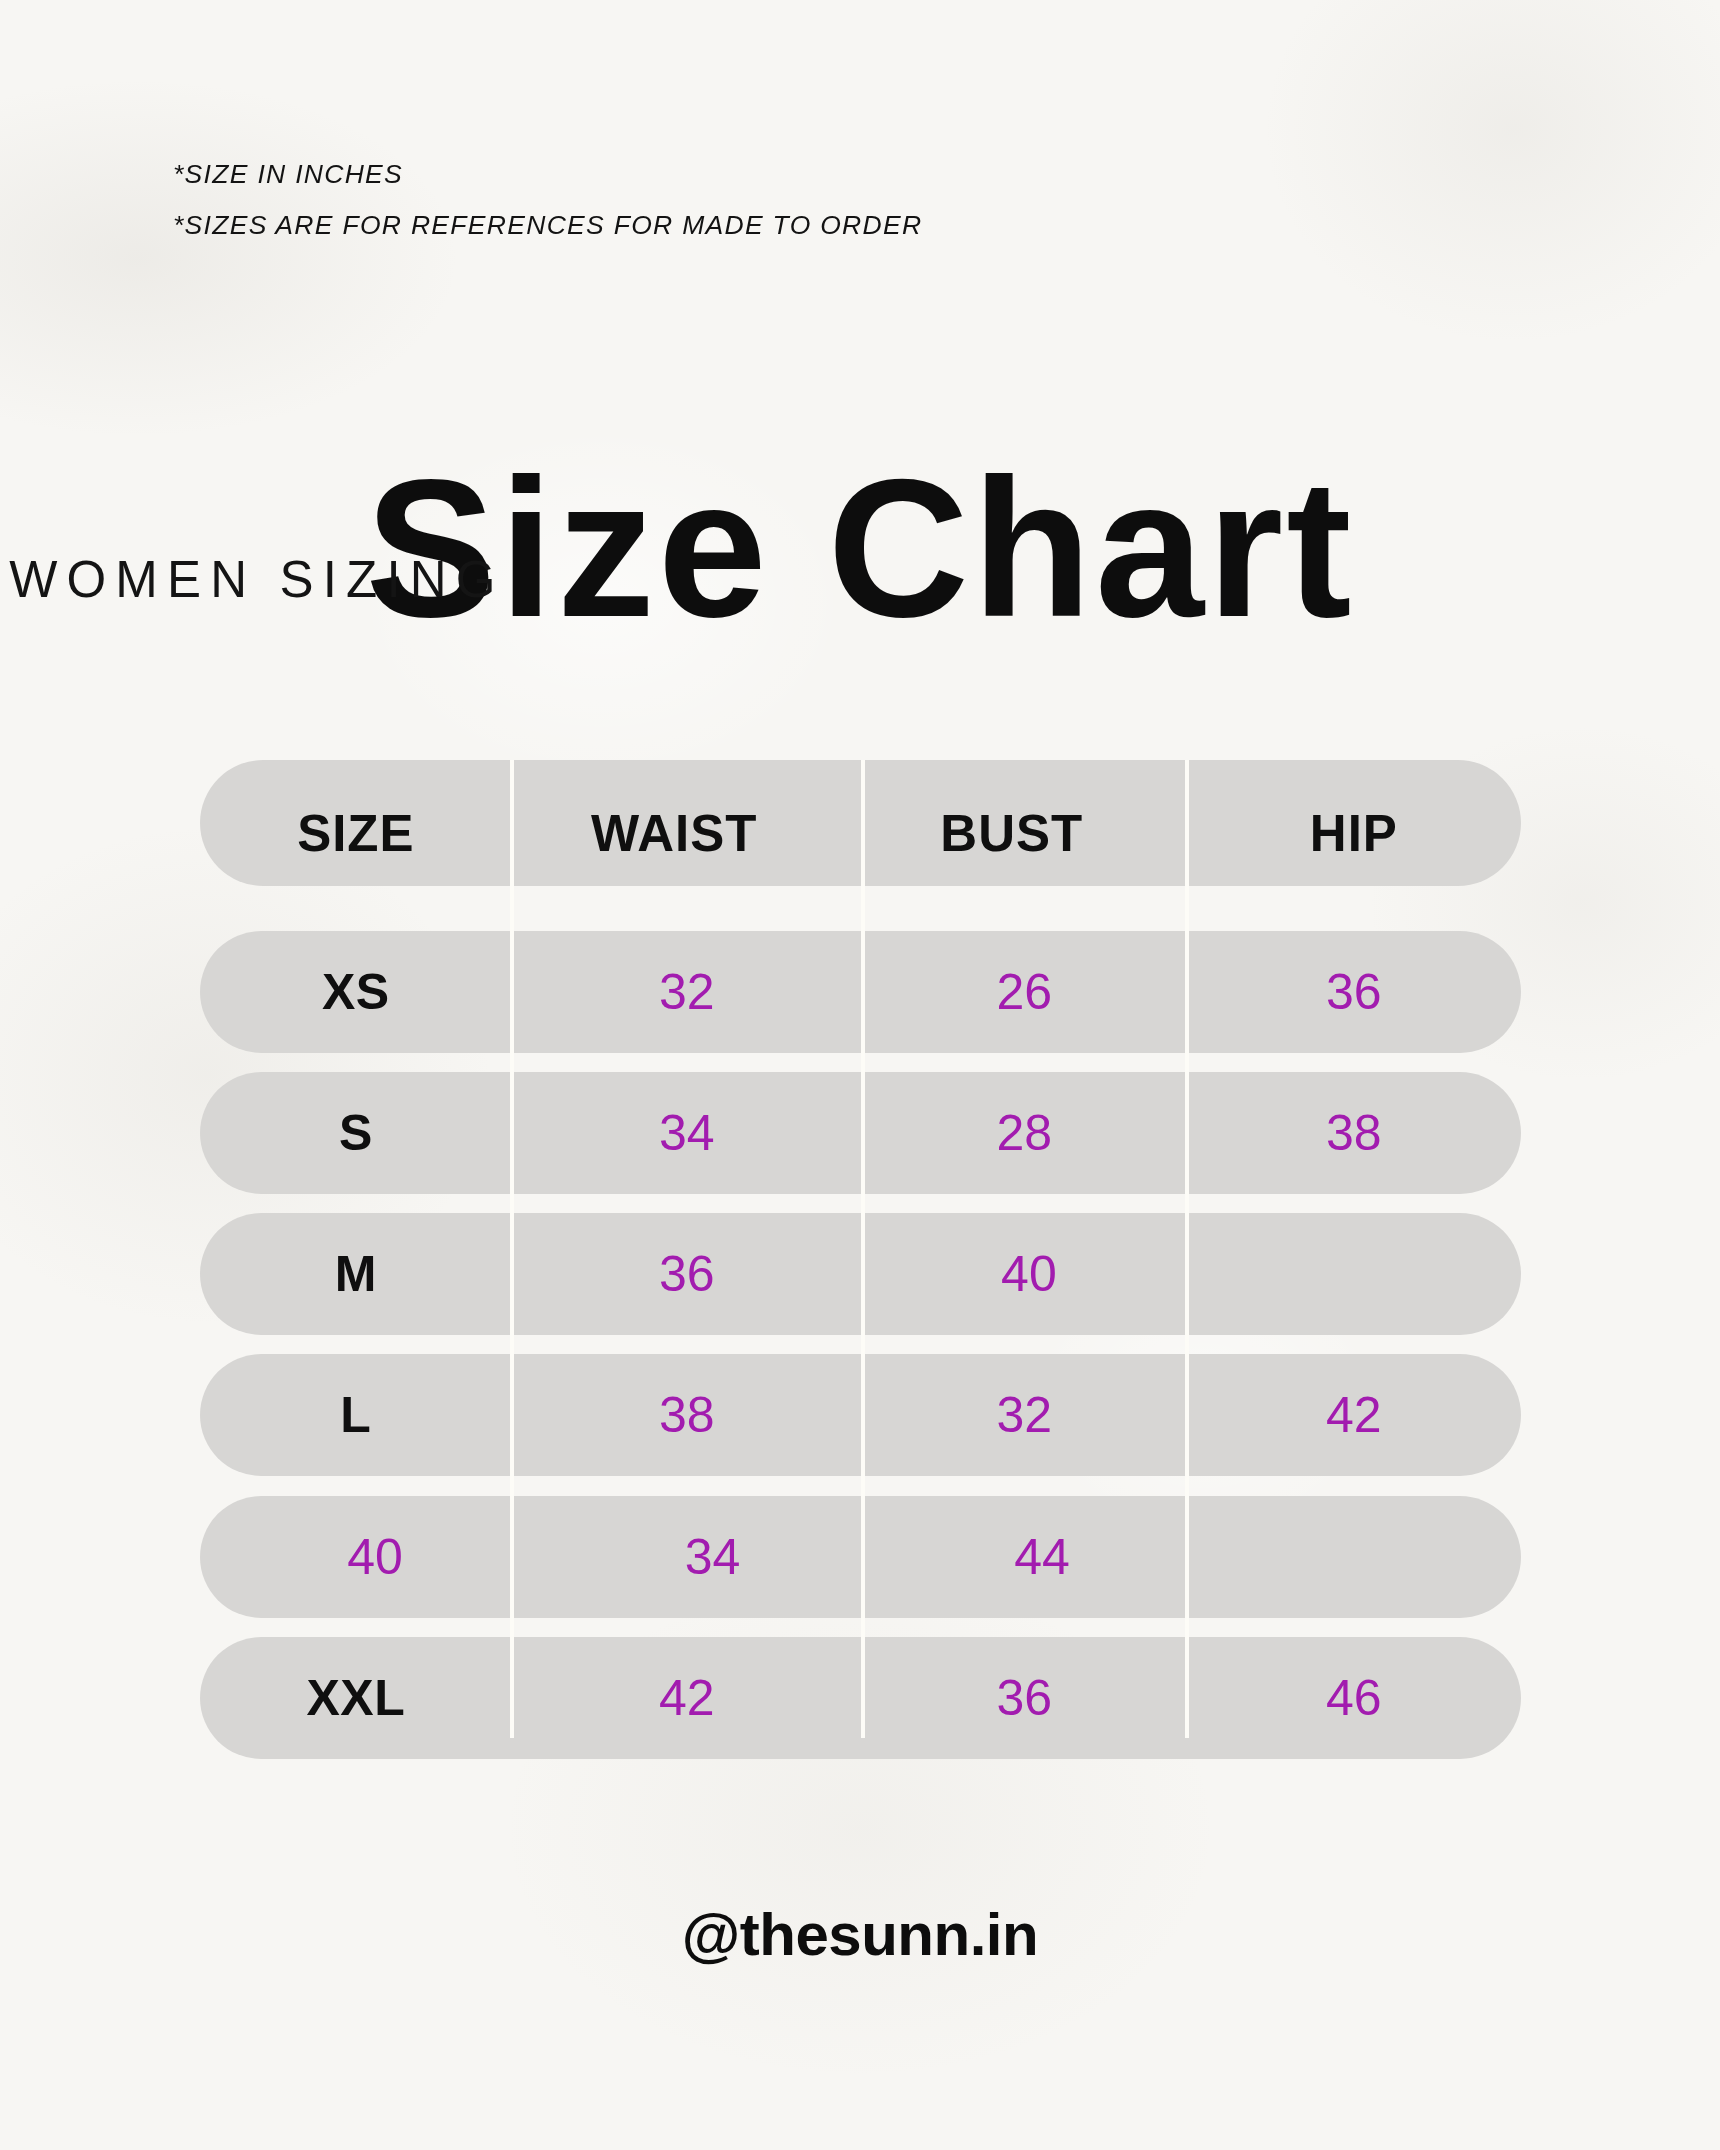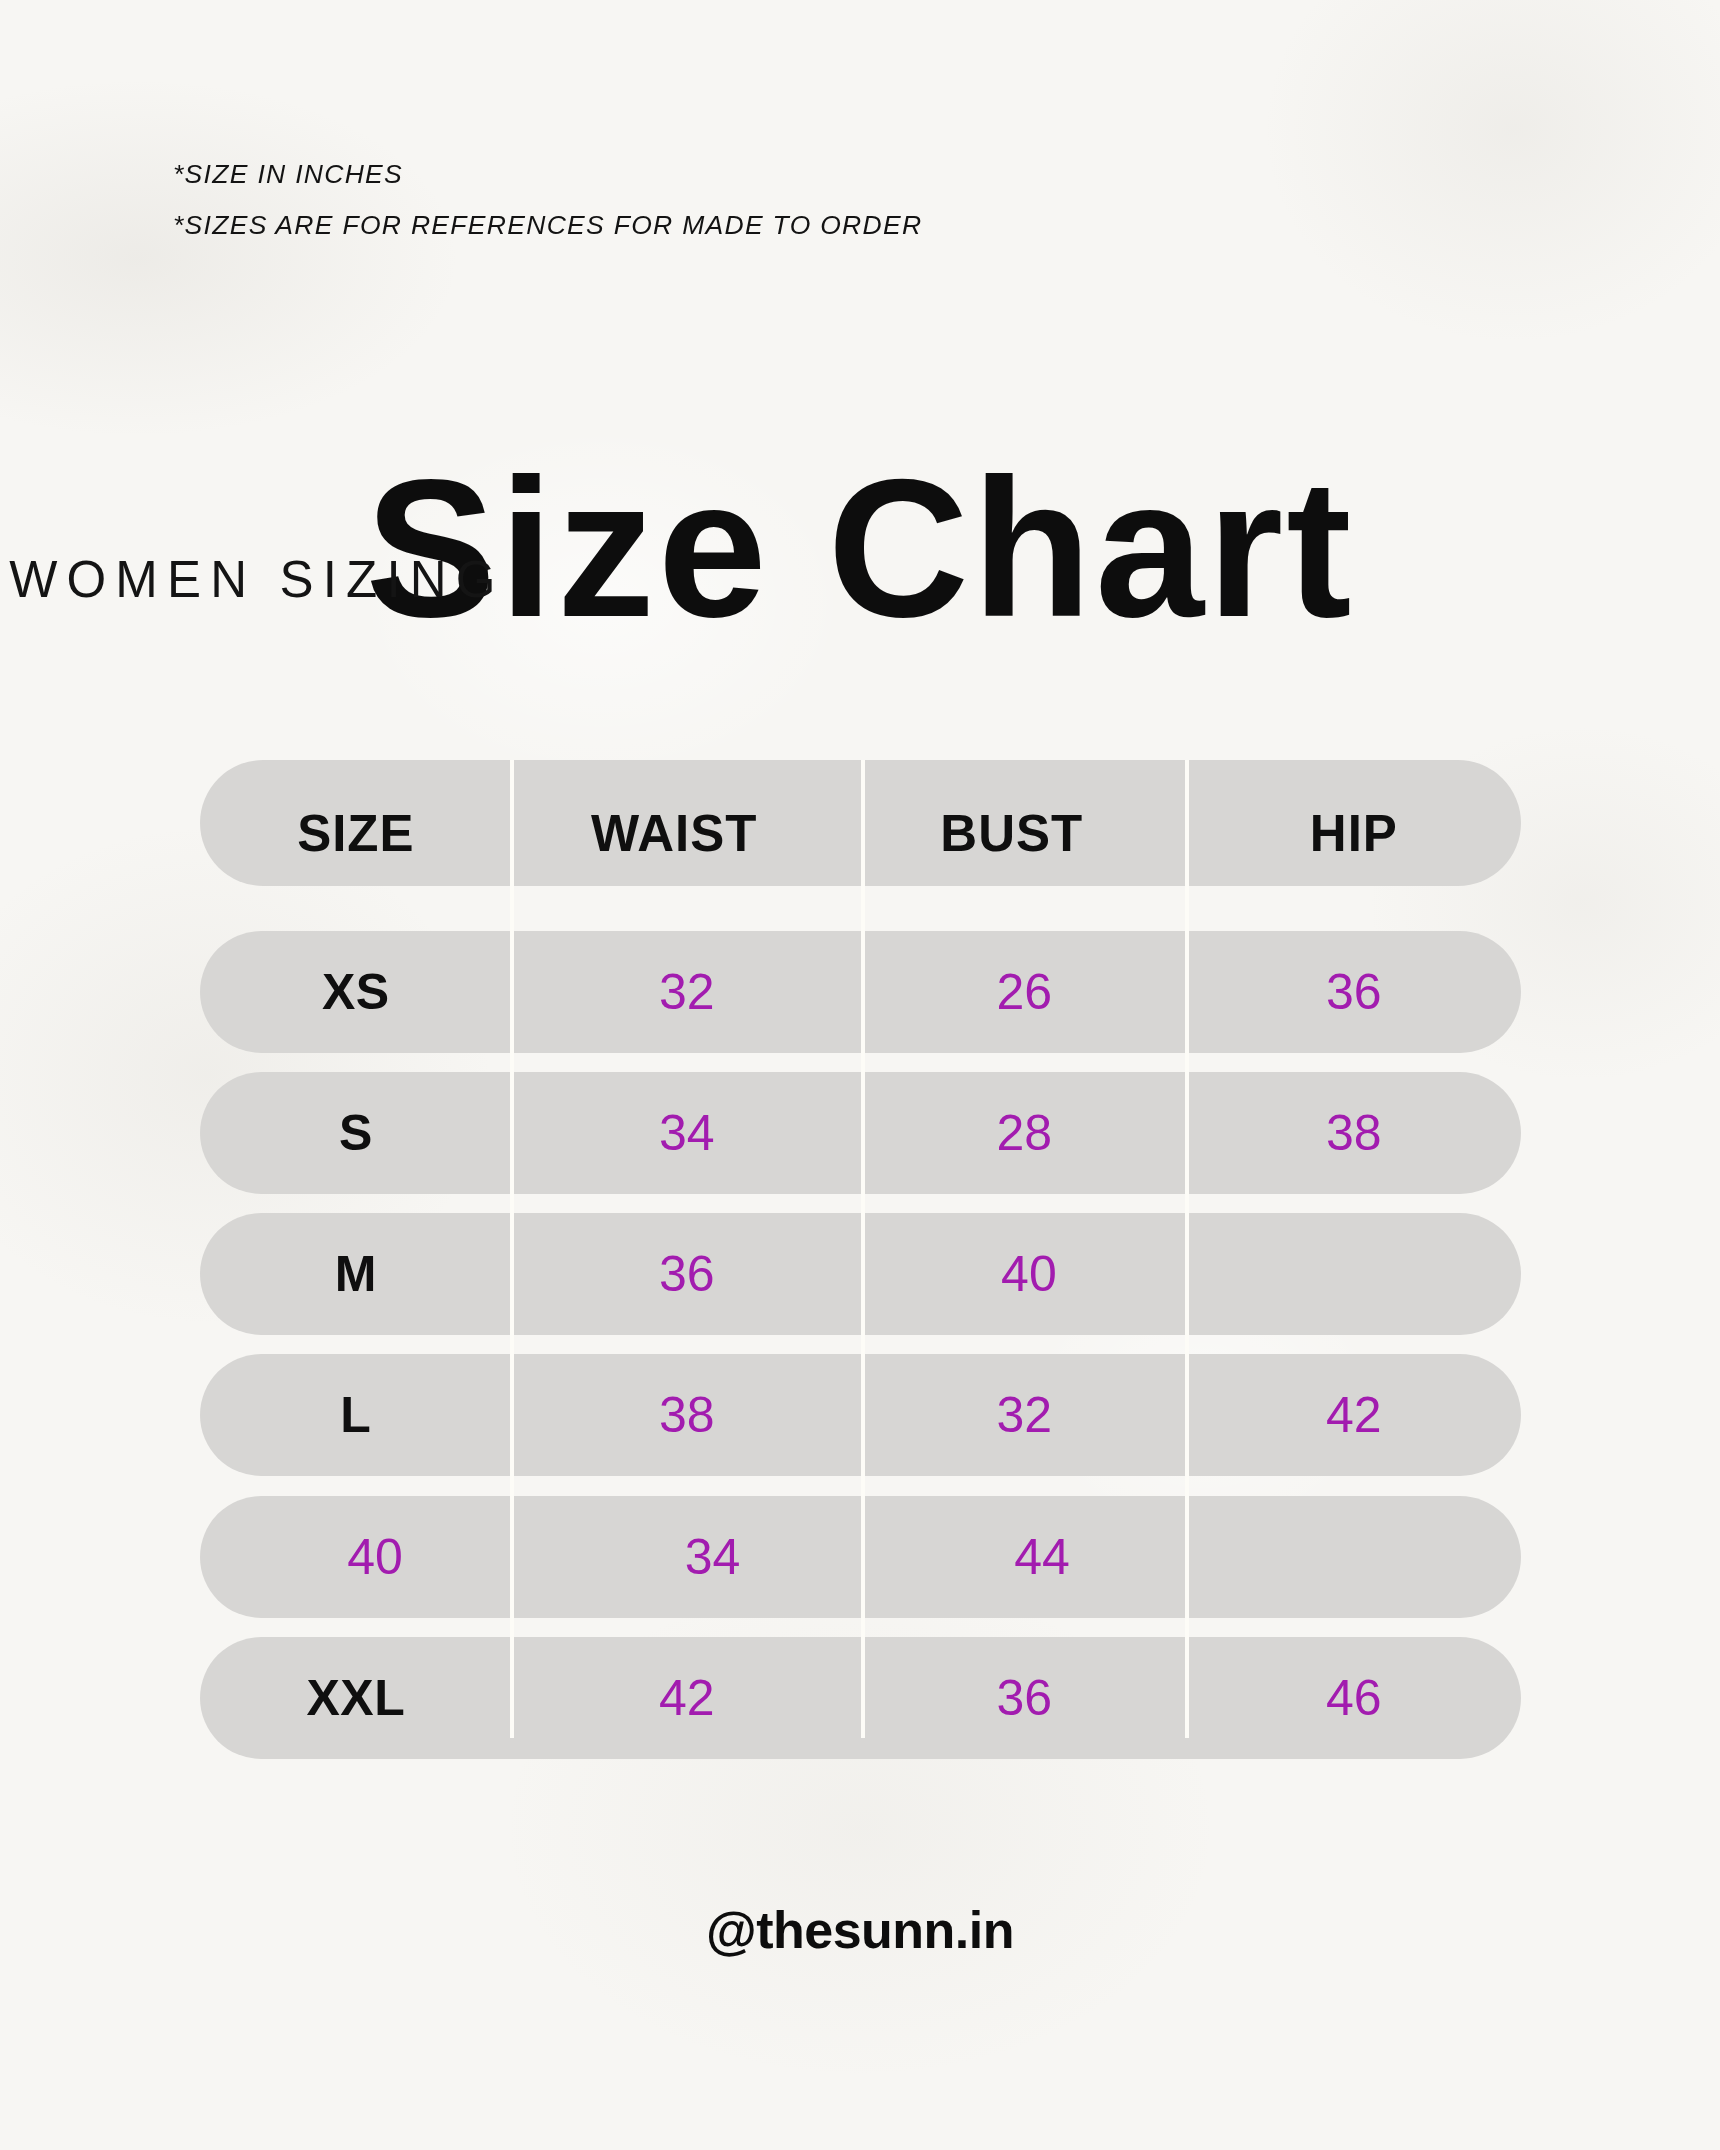--- a/index.html
+++ b/index.html
@@ -124,21 +124,21 @@
   .divider.d1 { left: 310px; }
   .divider.d2 { left: 661px; }
   .divider.d3 { left: 985px; }
 
   .footer {
     position: absolute;
     left: 0;
     width: 100%;
     top: 1900px;
     text-align: center;
-    font-size: 52px;
+    font-size: 60px;
     font-weight: 700;
     letter-spacing: -0.5px;
     color: #0d0d0d;
   }
 </style>
 </head>
 <body>
 
 <div class="notes"><div>*SIZE IN INCHES</div><div>*SIZES ARE FOR REFERENCES FOR MADE TO ORDER</div></div>
 

